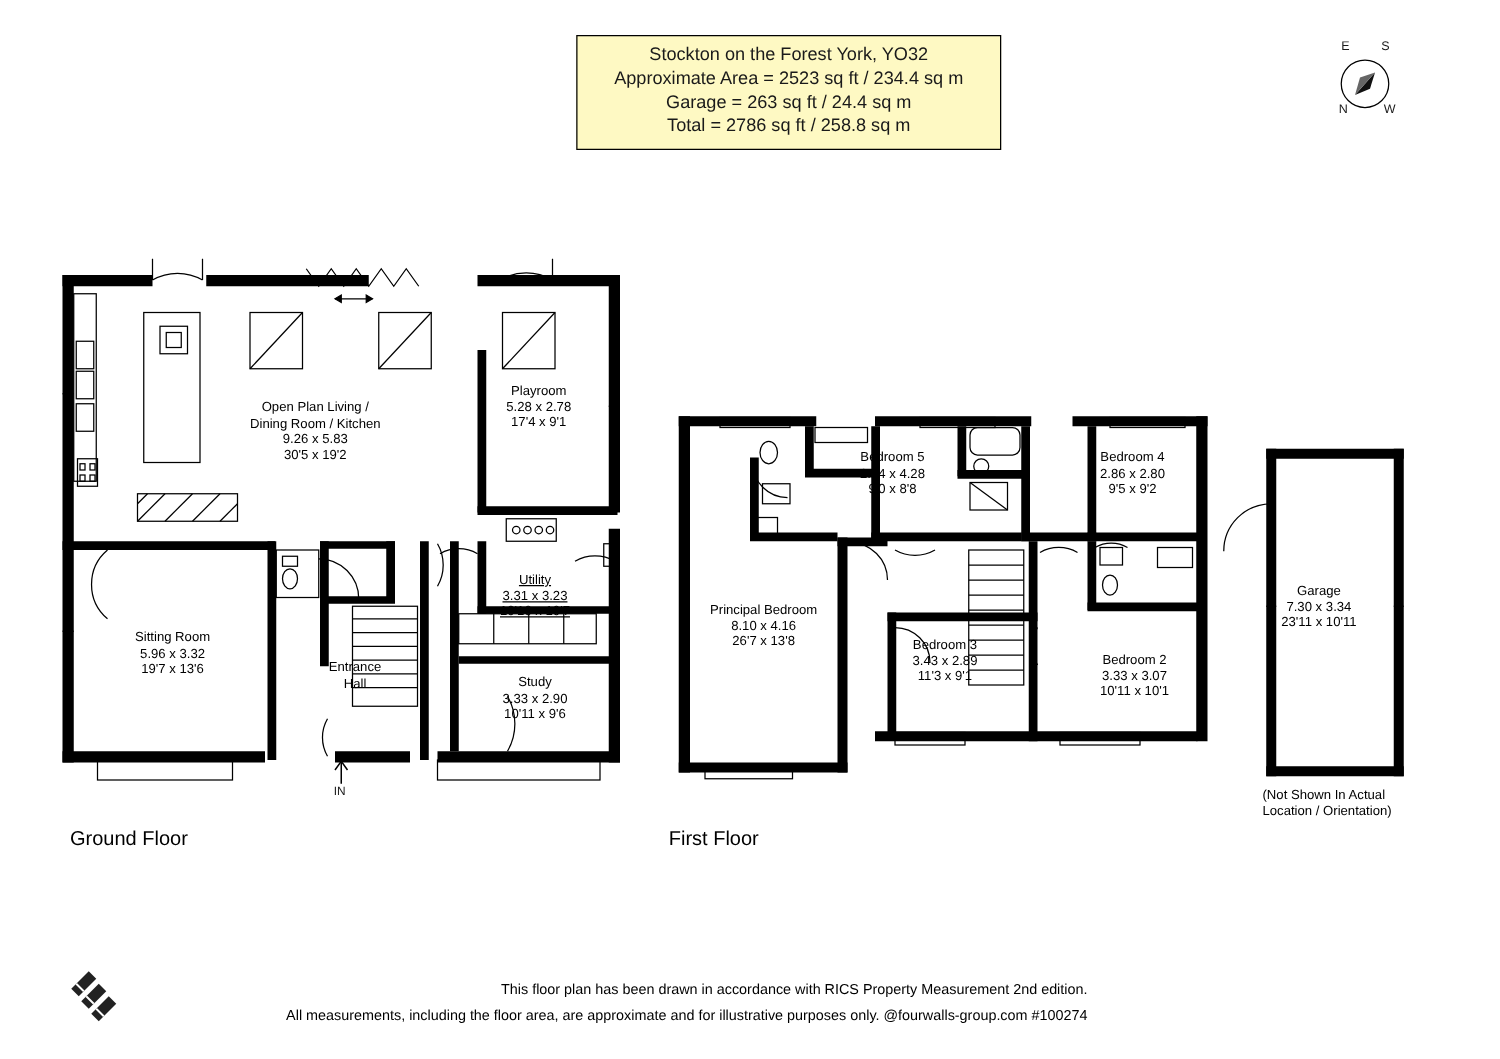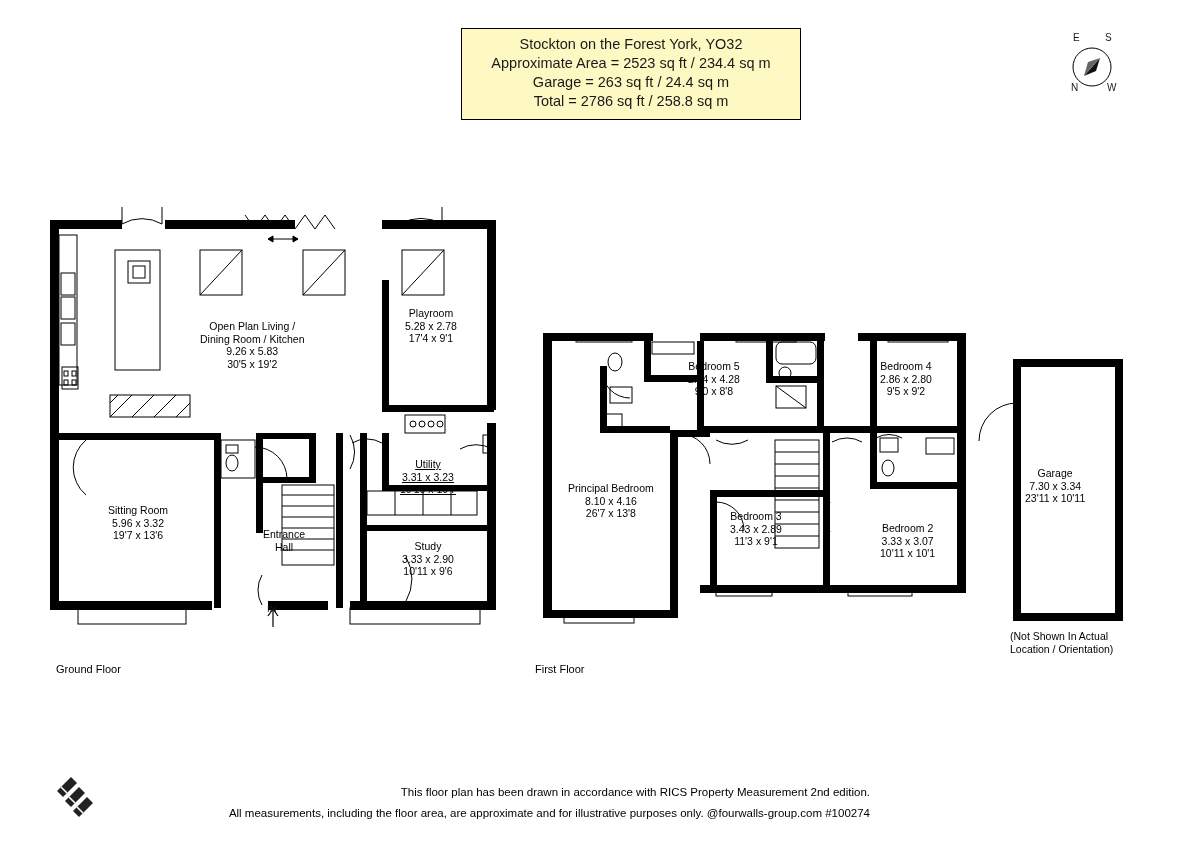--- a/index.html
+++ b/index.html
@@ -21,21 +21,21 @@
   #title-box div{font-size:14.5px;line-height:19px;white-space:nowrap;}
 
   
   #compass{left:1063px;top:38px;width:58px;height:58px;}
 
   
   .room-label{
     font-size:10.5px;line-height:12.5px;text-align:center;
     white-space:nowrap;color:#000;
   }
-  .floor-title{font-size:11px;color:#000;}
+  .floor-title{font-size:16px;color:#000;}
   .small-note{font-size:10.5px;line-height:13px;color:#000;text-align:left;}
 
   
   #footer-text{left:110px;top:782px;width:760px;text-align:right;}
   #footer-text div{font-size:11.5px;line-height:21px;color:#000;}
   #logo{left:55px;top:775px;width:44px;height:44px;}
 
   svg{display:block;overflow:visible;}
 </style>
 </head>
@@ -208,21 +208,21 @@
     <span>3.31 x 3.23</span><br>
     <span>10'10 x 10'7</span>
   </span>
 
   <span class="abs room-label" style="left:352px;top:345px;">
     <span>Study</span><br>
     <span>3.33 x 2.90</span><br>
     <span>10'11 x 9'6</span>
   </span>
 
-  <span class="abs" style="left:217px;top:408px;font-size:9.5px;">IN</span>
+  <span class="abs" style="left:217px;top:433px;font-size:9.5px;">IN</span>
 </div>
 
 <div class="abs floor-title" style="left:56px;top:663px;">Ground Floor</div>
 
 <div class="abs" style="left:540px;top:330px;width:440px;height:300px;">
   <svg width="440" height="300" viewBox="0 0 440 300">
     <g fill="#000">
 
       <rect x="3" y="3" width="9" height="285"></rect>
       <rect x="3" y="3" width="110" height="8"></rect>

